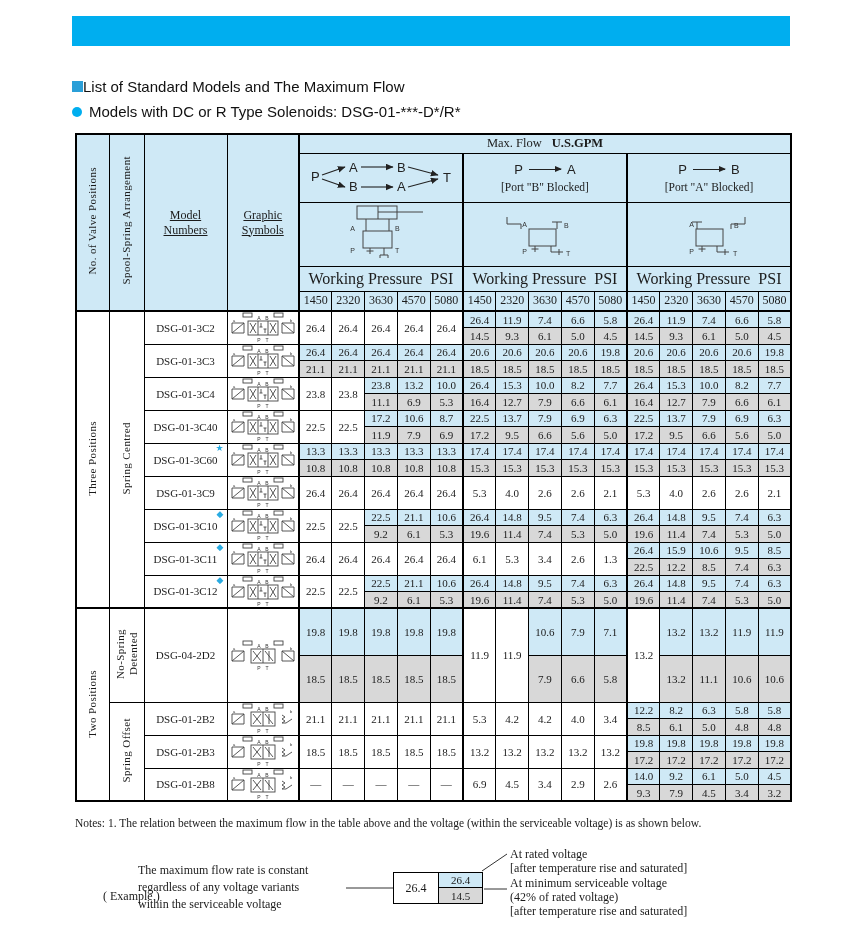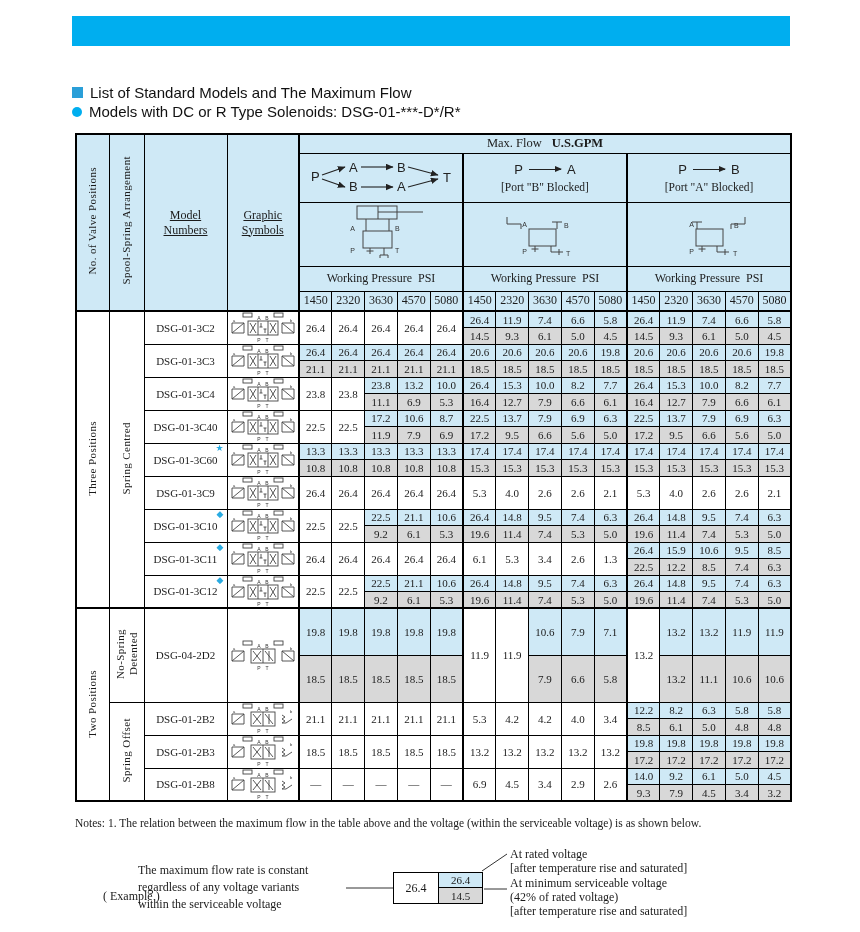--- a/index.html
+++ b/index.html
@@ -4,21 +4,21 @@
 <style>
   html,body{margin:0;padding:0;}
   body{width:860px;height:932px;position:relative;background:#fff;
        font-family:"Liberation Serif",serif;color:#1b1b1b;overflow:hidden;}
   .abs{position:absolute;}
 
   
   #banner{left:72px;top:16px;width:718px;height:30px;background:#00aeef;}
 
   
-  #title-row{left:72px;top:84px;display:flex;align-items:center;gap:7px;
+  #title-row{left:72px;top:78px;display:flex;align-items:center;
              font-family:"Liberation Sans",sans-serif;font-size:15px;color:#111;}
   #title-square{width:11px;height:11px;background:#2a9fd8;}
   #subtitle-row{left:72px;top:103px;display:flex;align-items:center;gap:7px;
              font-family:"Liberation Sans",sans-serif;font-size:15px;color:#111;}
   #subtitle-bullet{width:10px;height:10px;border-radius:50%;background:#00aeef;}
 
   
   #flowtable{position:absolute;left:75px;top:133px;border-collapse:collapse;
              table-layout:fixed;width:715px;border:2.5px solid #000;}
   #flowtable td,#flowtable th{border:1px solid #000;padding:0;text-align:center;
@@ -31,21 +31,21 @@
   .thickT{border-top:2.5px solid #000 !important;}
   #maxflow-cell{font-size:12.5px;}
   #maxflow-cell .wrap{display:flex;justify-content:center;align-items:flex-end;gap:10px;}
   #maxflow-cell b{font-weight:bold;}
   .ghead .gtitle{display:flex;justify-content:center;align-items:center;gap:6px;
       font-family:"Liberation Sans",sans-serif;font-size:13px;color:#222;}
   .ghead .gsub{font-size:11.5px;margin-top:4px;}
   .harrow{width:32px;height:0;border-top:1.2px solid #222;position:relative;display:inline-block;}
   .harrow::after{content:"";position:absolute;right:-1px;top:-4px;
       border-left:7px solid #222;border-top:3.5px solid transparent;border-bottom:3.5px solid transparent;}
-  .wp-label{font-size:12px;white-space:pre;}
+  .wp-label{font-size:16px;white-space:pre;}
 
   .vlabel{writing-mode:vertical-rl;transform:rotate(180deg);display:inline-block;
           font-size:11px;letter-spacing:.4px;white-space:pre-line;line-height:1.15;}
   .mhead{font-size:12px;white-space:pre-line;line-height:1.25;text-decoration:underline;}
 
   
   #flowtable tbody td{font-size:11px;}
   tr.sub{height:16.5px;} tr.sub.tall{height:47px;}
   td.top{background:#cfe9f6;} td.bot{background:#d8d8d8;}
   td.merged,td.model,td.sym,td.vcell{background:#fff;}

